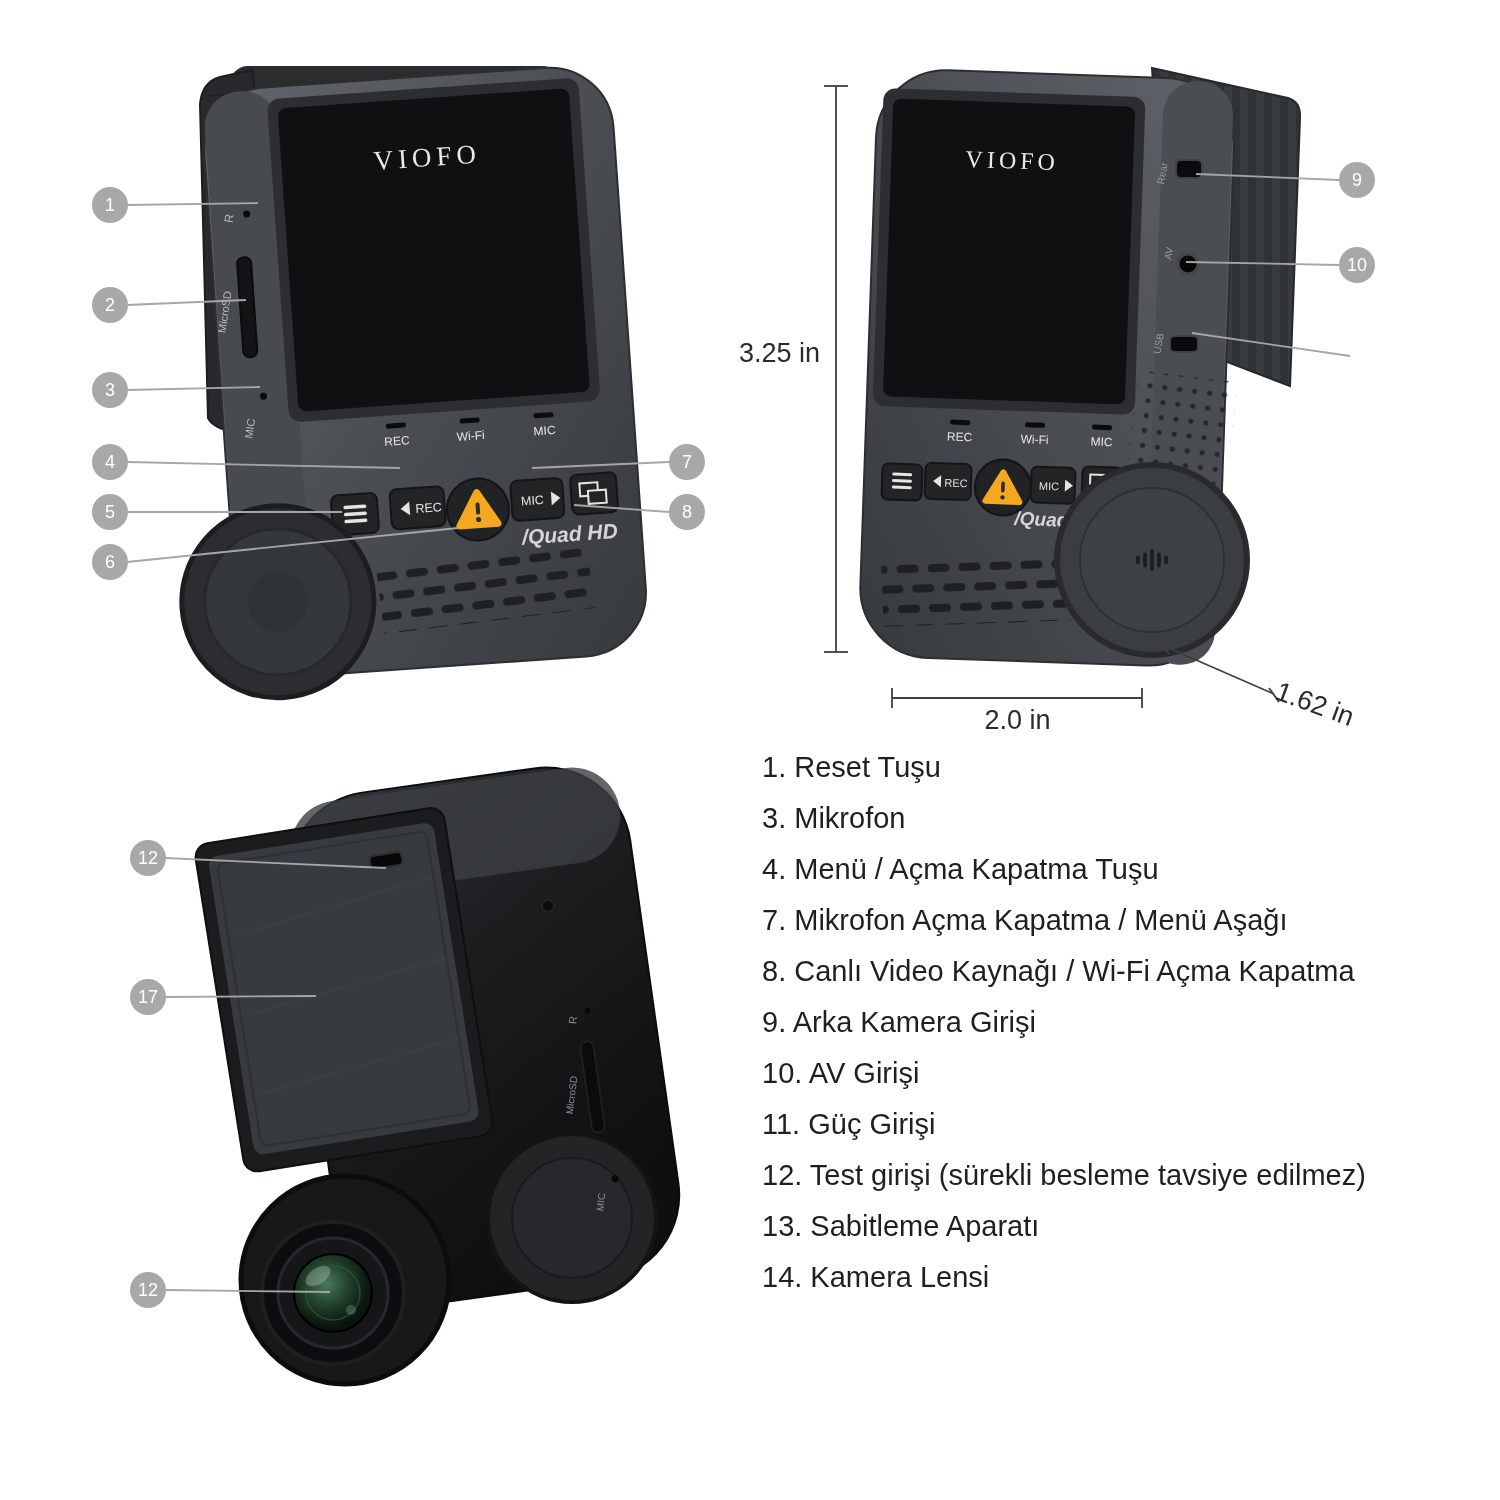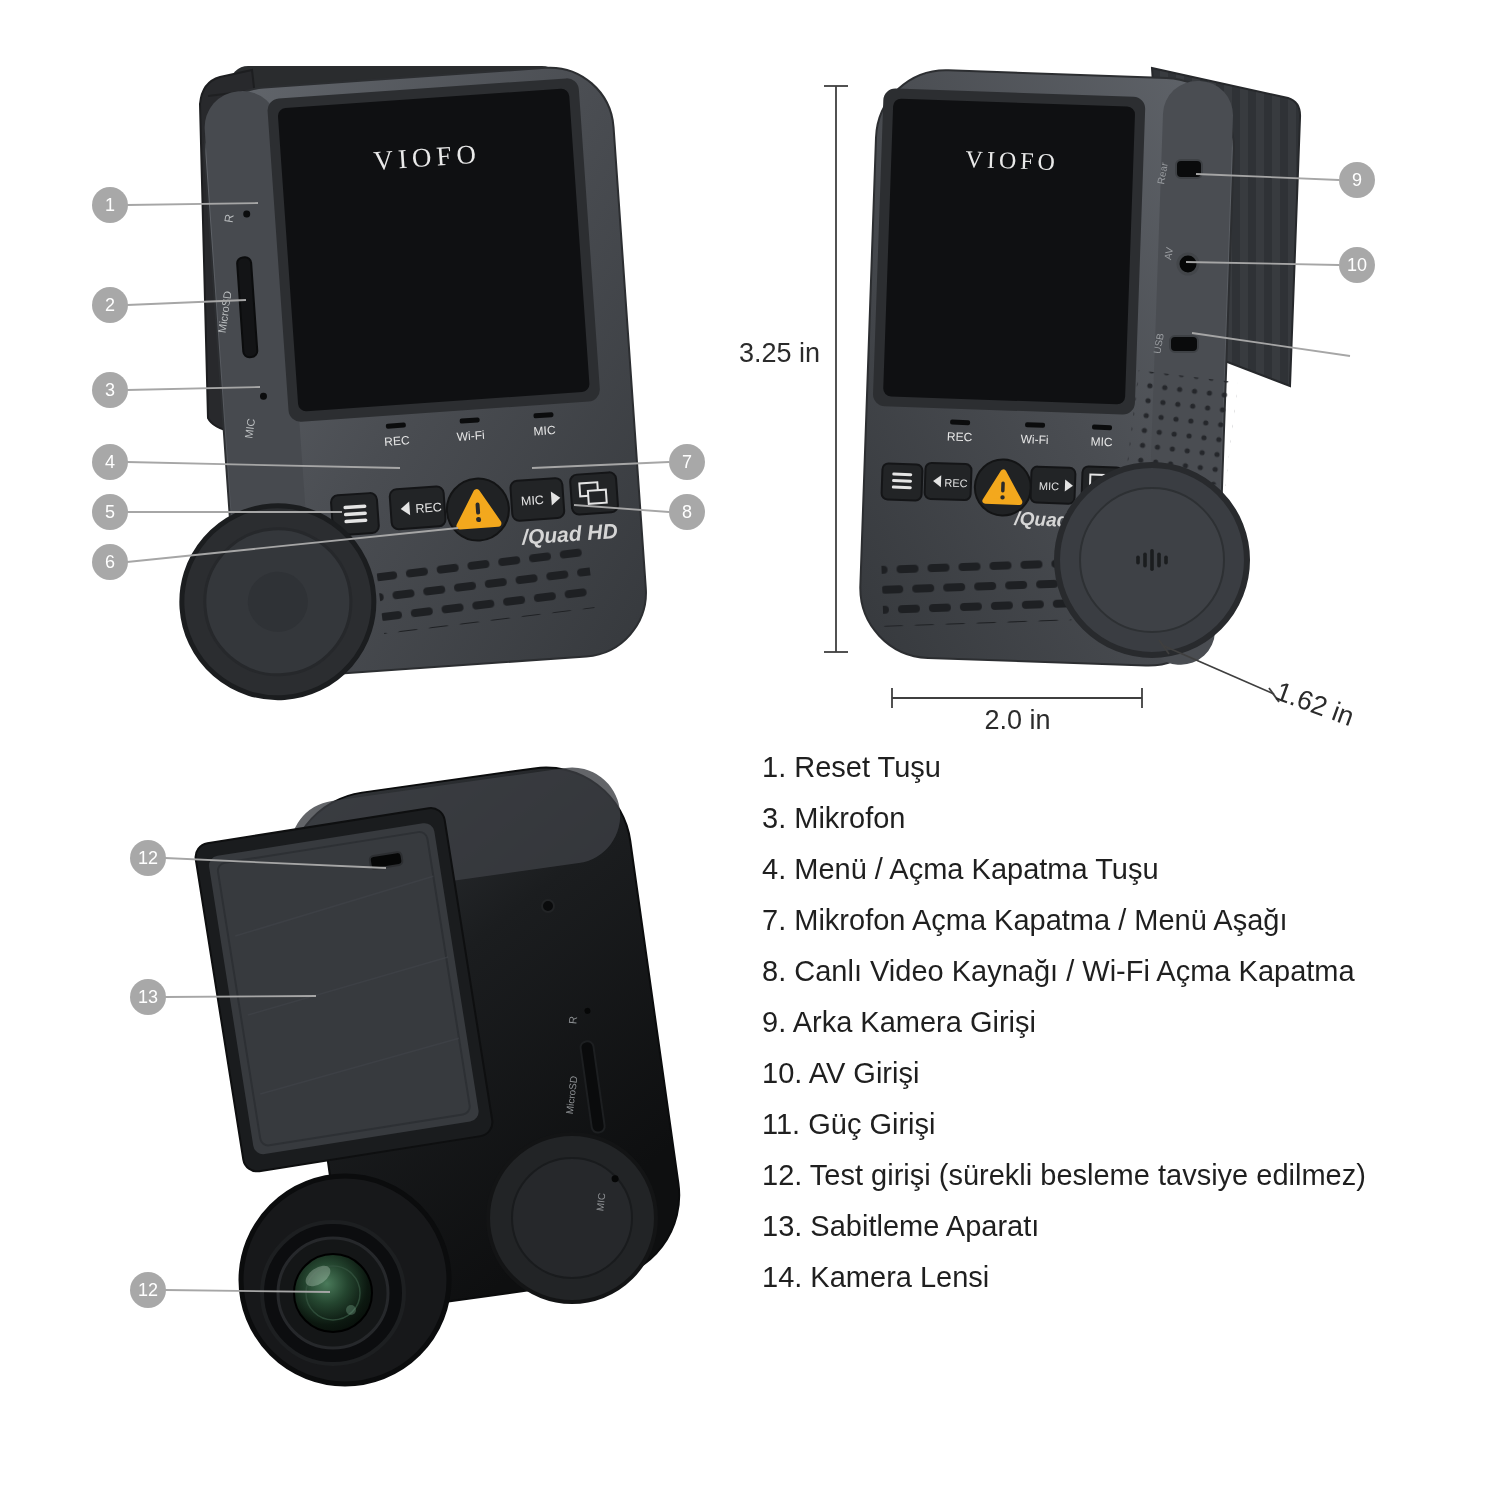--- a/index.html
+++ b/index.html
@@ -296,21 +296,21 @@
   <div class="badge" style="left:92px;top:287px">2</div>
   <div class="badge" style="left:92px;top:372px">3</div>
   <div class="badge" style="left:92px;top:444px">4</div>
   <div class="badge" style="left:92px;top:494px">5</div>
   <div class="badge" style="left:92px;top:544px">6</div>
   <div class="badge" style="left:669px;top:444px">7</div>
   <div class="badge" style="left:669px;top:494px">8</div>
   <div class="badge" style="left:1339px;top:162px">9</div>
   <div class="badge" style="left:1339px;top:247px">10</div>
   <div class="badge" style="left:130px;top:840px">12</div>
-  <div class="badge" style="left:130px;top:979px">13</div>
+  <div class="badge" style="left:130px;top:979px">17</div>
   <div class="badge" style="left:130px;top:1272px">12</div>
 
   <div class="dim" style="left:735px;top:338px;width:85px;text-align:right;">3.25 in</div>
   <div class="dim" style="left:975px;top:705px;width:85px;text-align:center;">2.0 in</div>
   <div class="dim" style="left:1282px;top:676px;transform:rotate(20deg);transform-origin:left top;">1.62 in</div>
 
   <div class="legend">
     <div class="legend-item">1. Reset Tuşu</div>
     <div class="legend-item">3. Mikrofon</div>
     <div class="legend-item">4. Menü / Açma Kapatma Tuşu</div>

